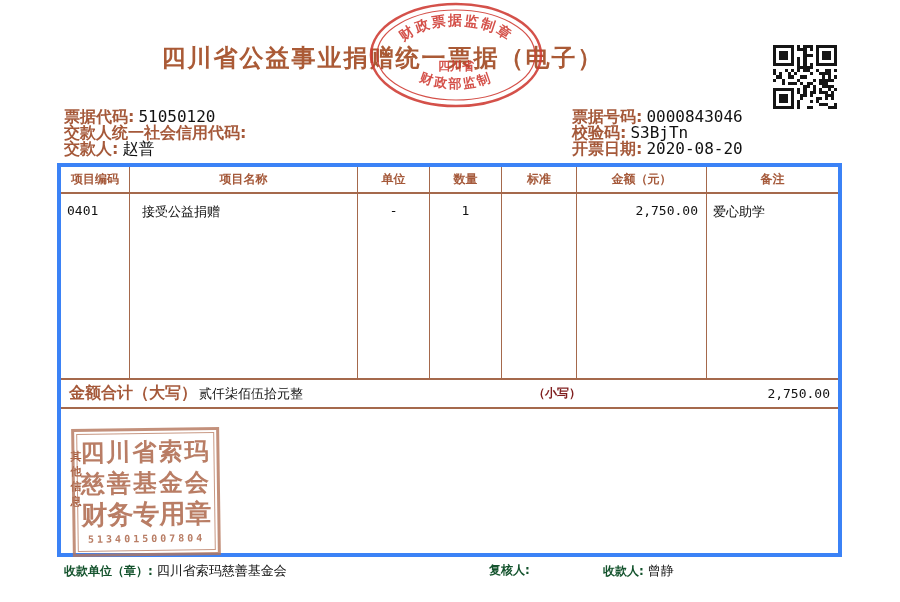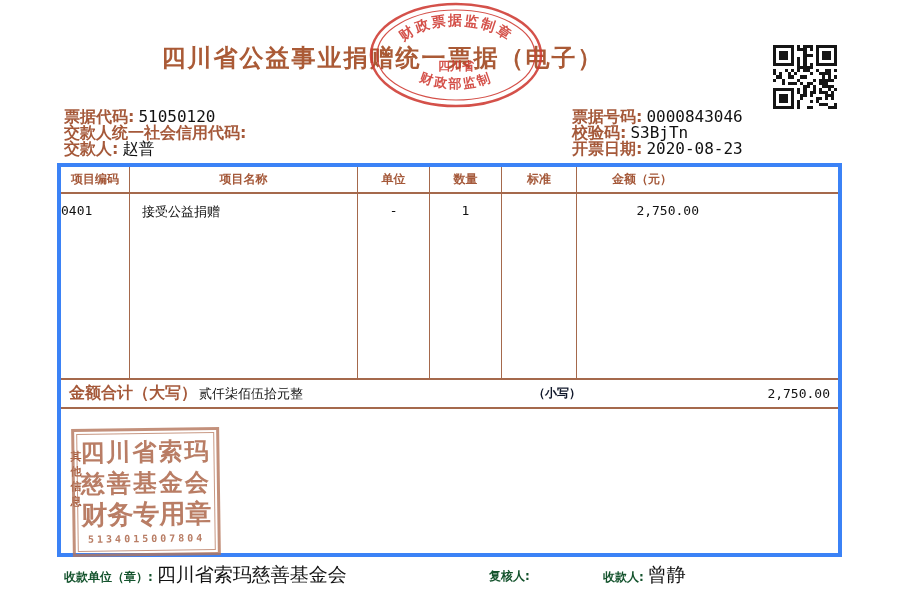--- a/index.html
+++ b/index.html
@@ -34,49 +34,49 @@
   .grid-row{display:grid;grid-template-columns:69px 228px 72px 72px 75px 130px 1fr;}
   .hdr{height:27px;border-bottom:2px solid #a5694c;box-sizing:border-box;}
   .hdr .cell{display:flex;align-items:center;justify-content:center;
        font-size:12px;font-weight:bold;color:#a5593a;
        border-right:1px solid #a5694c;box-sizing:border-box;}
   .hdr .cell:last-child{border-right:none;}
   .body-row{height:186px;box-sizing:border-box;border-bottom:2px solid #a5694c;}
   .body-row .cell{border-right:1px solid #a5694c;box-sizing:border-box;
        font-size:13px;color:#111;padding-top:9px;}
   .body-row .cell:last-child{border-right:none;}
-  .c-left{}
+  .c-left{padding-left:6px;}
   .c-name{padding-left:12px;}
   .c-center{text-align:center;}
   .c-right{text-align:right;padding-right:8px;}
   
   .total-row{position:relative;height:29px;border-bottom:2px solid #a5694c;box-sizing:border-box;
        font-size:13px;display:flex;align-items:center;}
   .total-row .lab{color:#a5593a;font-weight:bold;font-size:16px;padding-left:8px;white-space:nowrap;}
   .total-row .words{color:#111;margin-left:2px;white-space:nowrap;}
-  .total-row .xiaoxie{position:absolute;left:472px;color:#0f172a;font-weight:bold;font-size:12px;}
+  .total-row .xiaoxie{position:absolute;left:472px;color:#7f1d1d;font-weight:bold;font-size:12px;}
   .total-row .figures{position:absolute;right:8px;color:#111;}
   
   .other-box{position:relative;height:132px;}
   .other-label{position:absolute;left:6px;top:32px;color:#a5593a;font-weight:bold;
        font-size:11px;writing-mode:vertical-rl;letter-spacing:15px;}
   
   .seal{position:absolute;left:72px;top:428px;width:148px;height:128px;box-sizing:border-box;
        border:3px solid rgba(181,118,90,.85);transform:rotate(-0.8deg);opacity:.94;}
   .seal-inner{position:absolute;inset:2px;border:1px solid rgba(181,118,90,.8);
        display:flex;flex-direction:column;justify-content:space-evenly;align-items:center;
        color:rgba(176,110,82,.95);}
   .seal-l12{font-size:24px;font-weight:bold;letter-spacing:2px;line-height:1;white-space:nowrap;}
   .seal-l3{font-size:26px;font-weight:bold;letter-spacing:0px;line-height:1;white-space:nowrap;}
   .seal-num{font-size:10px;font-weight:bold;letter-spacing:3px;line-height:1;white-space:nowrap;
        font-family:"DejaVu Sans Mono","Liberation Mono",monospace;}
   
   .footer{position:absolute;top:562px;left:0;width:900px;height:20px;font-size:12px;white-space:nowrap;}
   .footer .lab{color:#14532d;font-weight:bold;}
-  .footer .val{color:#111;font-size:19px;}
+  .footer .val{color:#111;font-size:13px;}
   .f-payee{position:absolute;left:64px;}
   .f-review{position:absolute;left:489px;}
   .f-cashier{position:absolute;left:603px;}
 </style>
 </head>
 <body>
 
 <div class="receipt">
 
   <div class="title">四川省公益事业捐赠统一票据（电子）</div>
@@ -554,40 +554,42 @@
   </div>
 
   <div class="meta meta-right">
     <div>
       <span class="lab">票据号码:</span><span class="val num">0000843046</span>
     </div>
     <div>
       <span class="lab">校验码:</span><span class="val num">S3BjTn</span>
     </div>
     <div>
-      <span class="lab">开票日期:</span><span class="val num">2020-08-23</span>
+      <span class="lab">开票日期:</span><span class="val num">2020-08-20</span>
     </div>
   </div>
 
   <div class="tbl">
     <div class="grid-row hdr">
       <div class="cell">项目编码</div>
       <div class="cell">项目名称</div>
       <div class="cell">单位</div>
       <div class="cell">数量</div>
       <div class="cell">标准</div>
       <div class="cell">金额（元）</div>
+      <div class="cell">备注</div>
     </div>
     <div class="grid-row body-row">
       <div class="cell c-left num">0401</div>
       <div class="cell c-name">接受公益捐赠</div>
       <div class="cell c-center">-</div>
       <div class="cell c-center num">1</div>
       <div class="cell c-center"></div>
       <div class="cell c-right num">2,750.00</div>
+      <div class="cell c-left">爱心助学</div>
     </div>
     <div class="total-row">
       <span class="lab">金额合计（大写）</span>
       <span class="words">贰仟柒佰伍拾元整</span>
       <span class="xiaoxie">（小写）</span>
       <span class="figures num">2,750.00</span>
     </div>
     <div class="other-box">
       <div class="other-label">其他信息</div>
     </div>

